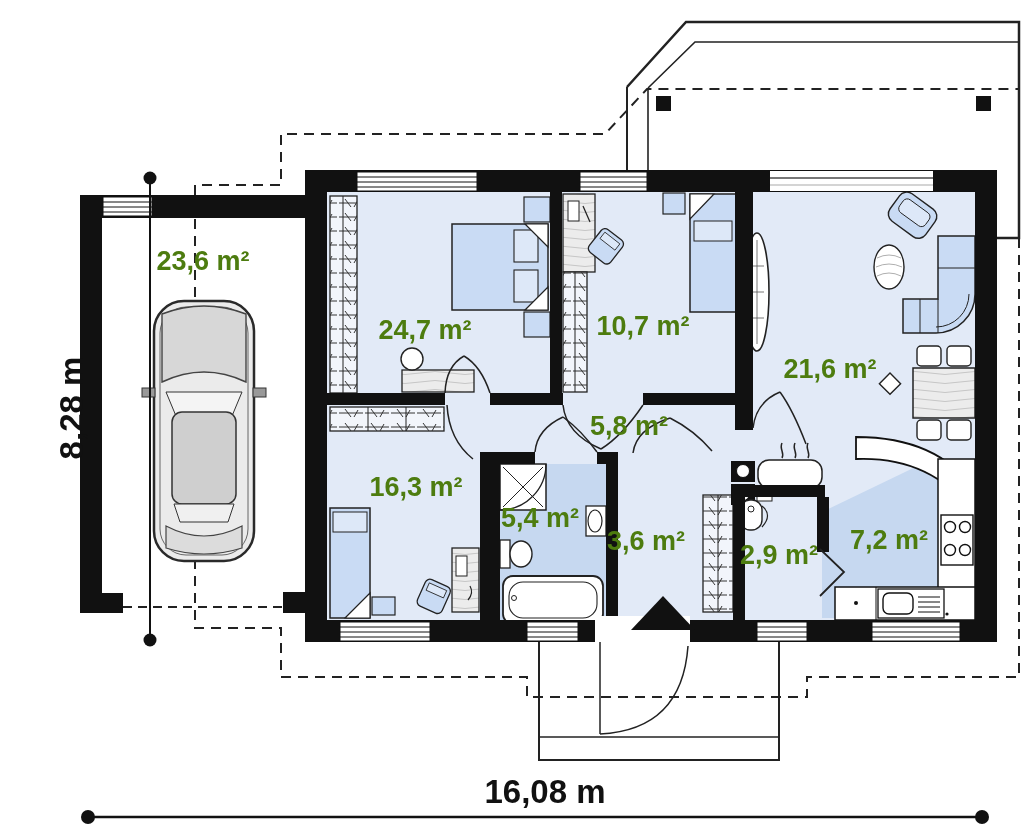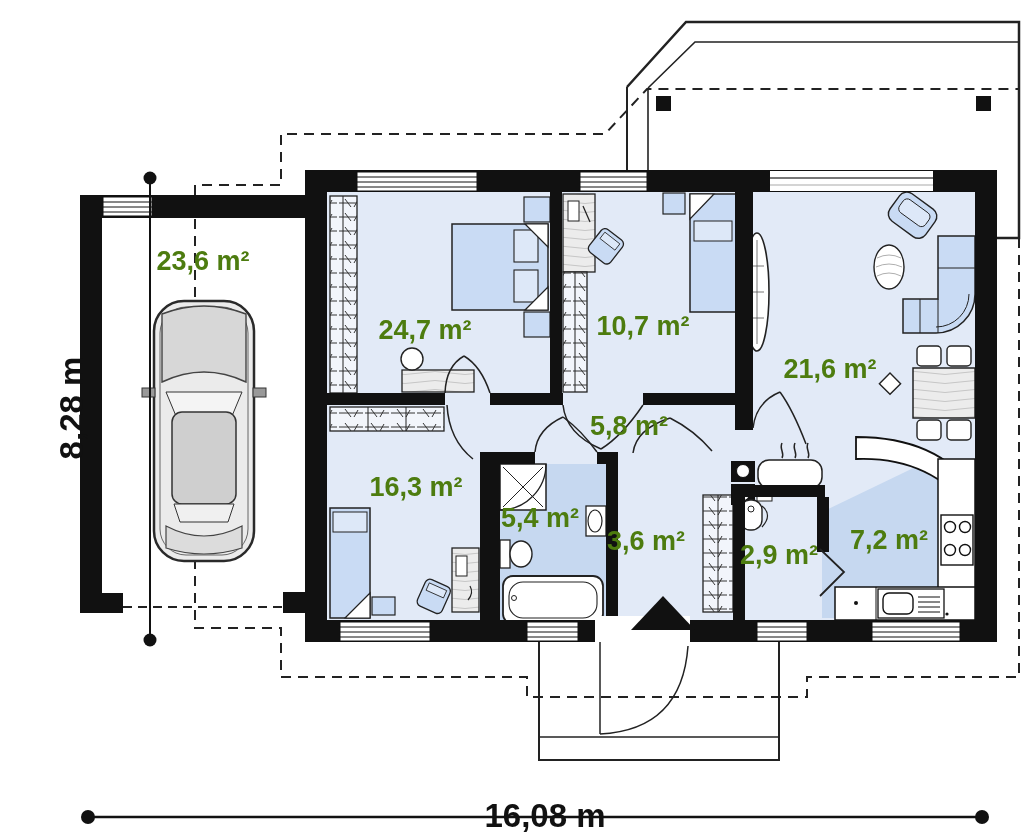--- a/index.html
+++ b/index.html
@@ -335,15 +335,15 @@
 <div class="room-label" style="left:643px;top:326px;">10,7 m²</div>
 <div class="room-label" style="left:830px;top:369px;">21,6 m²</div>
 <div class="room-label" style="left:617px;top:426px;margin-left:12px;">5,8 m²</div>
 <div class="room-label" style="left:416px;top:487px;">16,3 m²</div>
 <div class="room-label" style="left:540px;top:518px;">5,4 m²</div>
 <div class="room-label" style="left:646px;top:541px;">3,6 m²</div>
 <div class="room-label" style="left:779px;top:555px;">2,9 m²</div>
 <div class="room-label" style="left:889px;top:540px;">7,2 m²</div>
 
 <div class="dim-label vert" style="left:72px;top:408px;">8,28 m</div>
-<div class="dim-label" style="left:545px;top:792px;margin-top:24px;">16,08 m</div>
+<div class="dim-label" style="left:545px;top:792px;">16,08 m</div>
 
 </div>
 
 </body></html>

